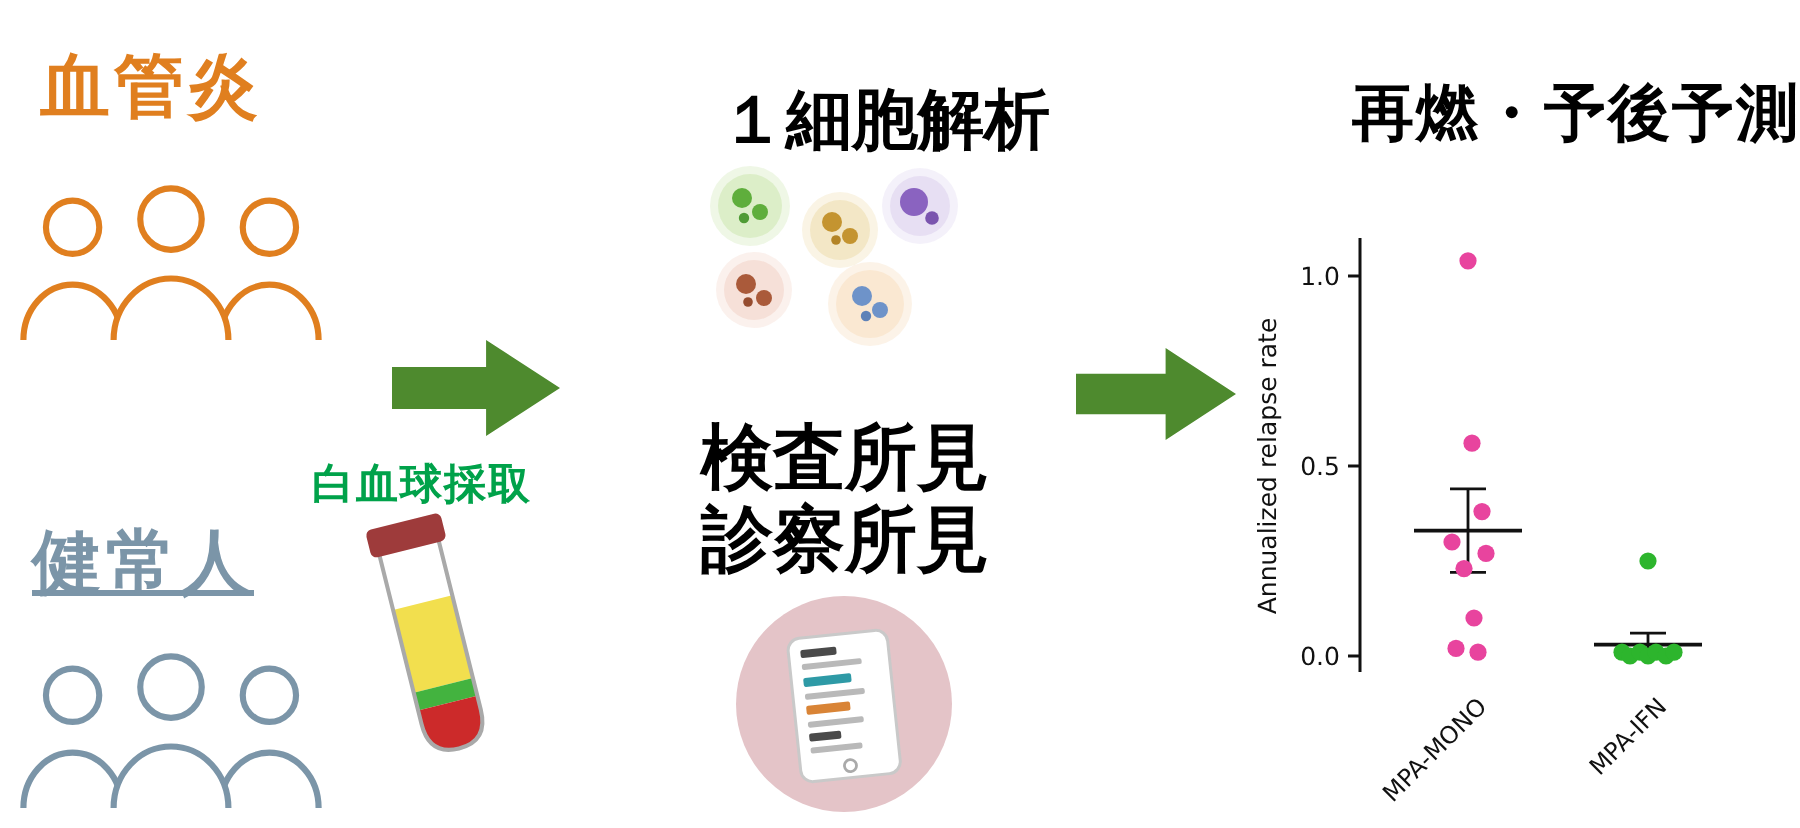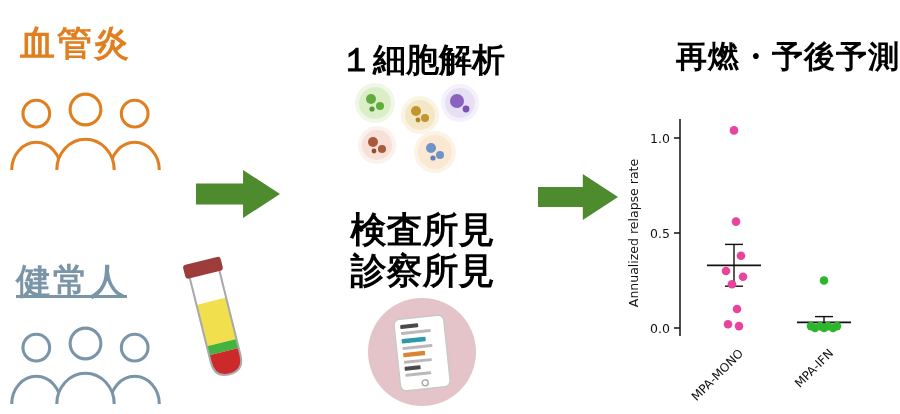--- a/index.html
+++ b/index.html
@@ -22,21 +22,21 @@
 
   .arrow { position:absolute; background:var(--arrow-green);
     clip-path:polygon(0 28%,56% 28%,56% 0,100% 50%,56% 100%,56% 72%,0 72%); }
   .arrow.a1 { left:196px; top:170px; width:84px; height:48px; }
   .arrow.a2 { left:538px; top:174px; width:80px; height:46px; }
 
   .leukocyte-label { position:absolute; left:156px; top:228px; font-size:21px;
     color:var(--leukocyte-green); font-weight:700; letter-spacing:1px; }
   .tube { position:absolute; left:192px; top:258px; transform:rotate(-14deg); }
 
-  .sc-title { position:absolute; left:320px; top:38px; width:205px; text-align:center;
+  .sc-title { position:absolute; left:320px; top:38px; width:205px; text-align:right;
     font-size:33px; color:#000; }
   .cells { position:absolute; left:345px; top:82px; }
   .findings { position:absolute; left:320px; top:210px; width:205px; text-align:center;
     font-size:36px; line-height:1.13; color:#000; }
   .tablet { position:absolute; left:366px; top:296px; }
 
   .outcome-title { position:absolute; left:615px; top:36px; width:285px; text-align:right;
     font-size:31px; letter-spacing:1px; color:#000; }
   #scatter-plot { position:absolute; left:622px; top:78px; }
   #scatter-plot text { font-family:"DejaVu Sans","Liberation Sans",sans-serif; fill:#111; }
@@ -68,20 +68,21 @@
       <circle cx="123" cy="25" r="13"></circle>
       <path d="M99,80 a24,27 0 0 1 48,0"></path>
       <circle cx="75" cy="21" r="15"></circle>
       <path d="M47,80 a28,30 0 0 1 56,0"></path>
     </g>
   </svg>
 
   <div class="arrow a1"></div>
   <div class="arrow a2"></div>
 
+  <div class="leukocyte-label">白血球採取</div>
 
   <svg class="tube" width="48" height="124" viewBox="0 0 46 122">
     <defs>
       <clipPath id="tubeClip">
         <path d="M8,10 L8,100 Q8,116 23,116 Q38,116 38,100 L38,10 Z"></path>
       </clipPath>
     </defs>
     <g clip-path="url(#tubeClip)">
       <rect x="6" y="8" width="34" height="110" fill="#ffffff"></rect>
       <rect x="6" y="42" width="34" height="42" fill="#F2DF4E"></rect>

